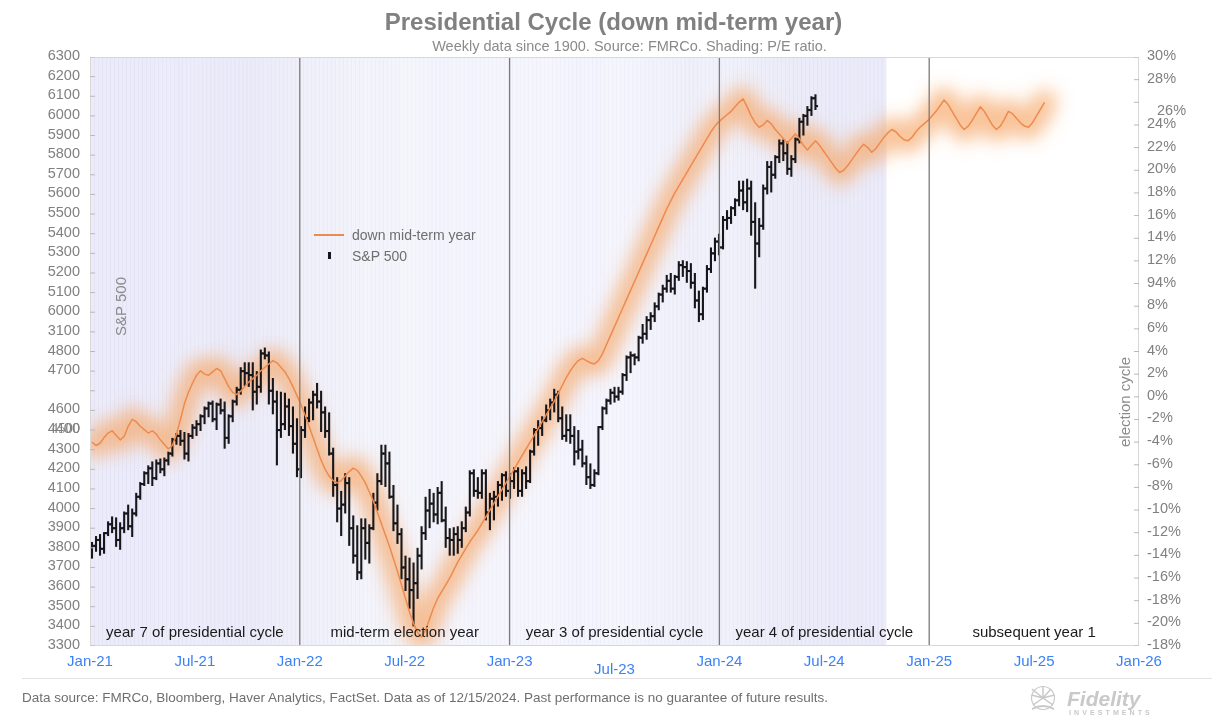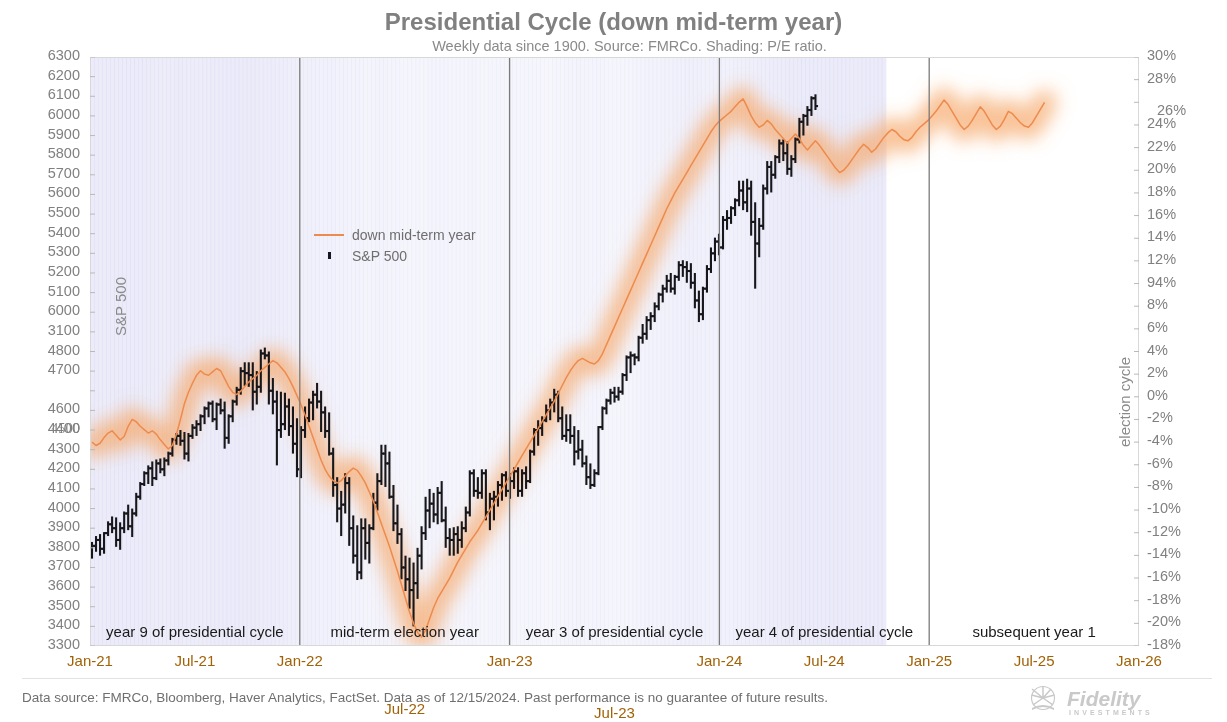--- a/index.html
+++ b/index.html
@@ -59,21 +59,21 @@
     position: absolute;
     font-size: 14.5px;
     color: #808080;
     white-space: nowrap;
   }
   .ylab-left  { text-align: right; right: 1147px; }
   .ylab-right { text-align: left;  left: 1147px; }
   .xlab {
     position: absolute;
     font-size: 15px;
-    color: #a16207;
+    color: #3b82f6;
     text-align: center;
     white-space: nowrap;
   }
 
   
   .vlabel {
     position: absolute;
     font-size: 15px;
     color: #8a8a8a;
     white-space: nowrap;
@@ -960,21 +960,21 @@
           <line x1="1044" y1="45.307692307692264" x2="1049" y2="45.307692307692264" stroke="#b9b9b9" stroke-width="1"></line>
           <line x1="1044" y1="22.65384615384619" x2="1049" y2="22.65384615384619" stroke="#b9b9b9" stroke-width="1"></line>
           <line x1="1044" y1="0" x2="1049" y2="0" stroke="#b9b9b9" stroke-width="1"></line>
         </g>
     </svg>
 
     <div class="vlabel" id="vlab-left" style="left: 22px; top: 220px; transform: rotate(-90deg) translate(-100%, 0px);">S&amp;P 500</div>
     <div class="vlabel" id="vlab-right" style="left: 1026px; top: 300px; transform: rotate(-90deg) translate(-100%, 0px);">election cycle</div>
 
     <div id="bandlabels">
-        <div class="bandlab" style="left: 0px; width: 209.8px;">year 9 of presidential cycle</div>
+        <div class="bandlab" style="left: 0px; width: 209.8px;">year 7 of presidential cycle</div>
         <div class="bandlab" style="left: 209.8px; width: 209.8px;">mid-term election year</div>
         <div class="bandlab" style="left: 419.6px; width: 209.8px;">year 3 of presidential cycle</div>
         <div class="bandlab" style="left: 629.4px; width: 209.8px;">year 4 of presidential cycle</div>
         <div class="bandlab" style="left: 839.2px; width: 209.8px;">subsequent year 1</div>
       </div>
   </div>
 
   <div id="legend">
     <div class="leg-row">
       <span class="leg-key">
@@ -1049,23 +1049,23 @@
       <div class="axis-lab ylab-right" style="top: 137.615px;">22%</div>
       <div class="axis-lab ylab-right" style="top: 114.962px;">24%</div>
       <div class="axis-lab ylab-right" style="top: 102px; margin-left: 10px;">26%</div>
       <div class="axis-lab ylab-right" style="top: 69.6538px;">28%</div>
       <div class="axis-lab ylab-right" style="top: 47px;">30%</div>
     </div>
   <div id="xaxis">
       <div class="xlab" style="left: 40px; top: 652px; width: 100px;">Jan-21</div>
       <div class="xlab" style="left: 144.9px; top: 652px; width: 100px;">Jul-21</div>
       <div class="xlab" style="left: 249.8px; top: 652px; width: 100px;">Jan-22</div>
-      <div class="xlab" style="left: 354.7px; top: 652px; width: 100px; margin-top: 48px;">Jul-22</div>
+      <div class="xlab" style="left: 354.7px; top: 652px; width: 100px;">Jul-22</div>
       <div class="xlab" style="left: 459.6px; top: 652px; width: 100px;">Jan-23</div>
-      <div class="xlab" style="left: 564.5px; top: 660px; width: 100px; margin-top: 44px;">Jul-23</div>
+      <div class="xlab" style="left: 564.5px; top: 660px; width: 100px;">Jul-23</div>
       <div class="xlab" style="left: 669.4px; top: 652px; width: 100px;">Jan-24</div>
       <div class="xlab" style="left: 774.3px; top: 652px; width: 100px;">Jul-24</div>
       <div class="xlab" style="left: 879.2px; top: 652px; width: 100px;">Jan-25</div>
       <div class="xlab" style="left: 984.1px; top: 652px; width: 100px;">Jul-25</div>
       <div class="xlab" style="left: 1089px; top: 652px; width: 100px;">Jan-26</div>
     </div>
 
   <div class="sep-line"></div>
   <div class="footer-note">Data source: FMRCo, Bloomberg, Haver Analytics, FactSet. Data as of 12/15/2024. Past performance is no guarantee of future results.</div>
 

